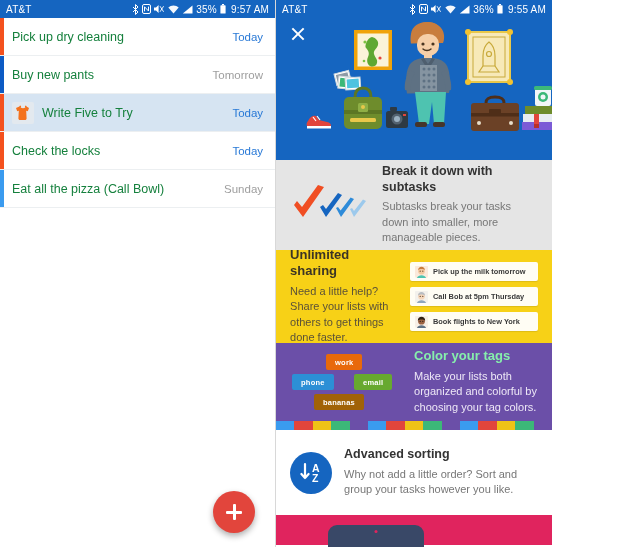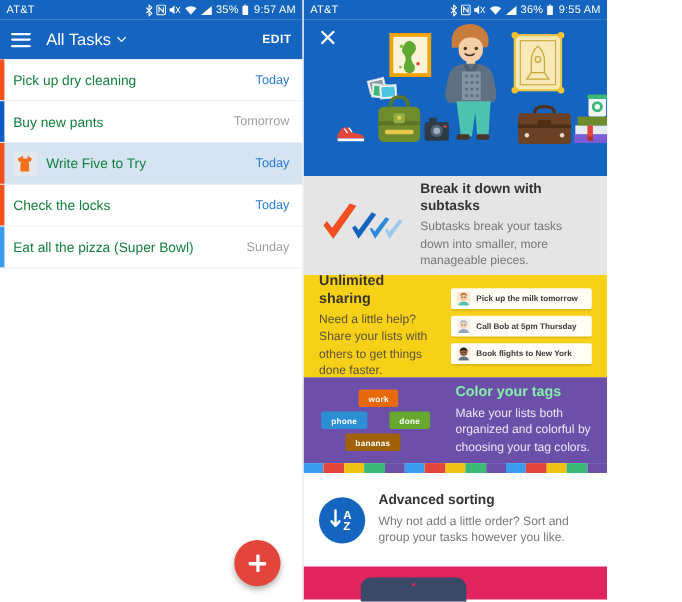--- a/index.html
+++ b/index.html
@@ -170,34 +170,20 @@
         <span class="sb-icon">
           <svg width="6" height="10" viewBox="0 0 6 10">
               <rect x="2" y="0" width="2" height="1.2" fill="#fff"></rect>
               <rect x="0.4" y="1.2" width="5.2" height="8.4" rx="0.7" fill="#fff"></rect>
             </svg>
         </span>
         <span class="sb-time">9:57 AM</span>
       </span>
     </div>
 
-    <div class="appbar">
-      <div class="hamburger">
-        <span></span>
-          <span></span>
-          <span></span>
-      </div>
-      <span class="appbar-title">All Tasks</span>
-      <span class="appbar-chev">
-        <svg width="9" height="6" viewBox="0 0 9 6">
-            <path d="M.7.7L4.5 4.6 8.3.7" stroke="#fff" stroke-width="1.2" fill="none"></path>
-          </svg>
-      </span>
-      <span class="appbar-edit">EDIT</span>
-    </div>
 
     <div class="tasklist">
 
       <div class="task-row">
         <span class="task-edge" style="background:#F4511E"></span>
         <span class="task-title">Pick up dry cleaning</span>
         <span class="task-due due-today">Today</span>
       </div>
 
       <div class="task-row">
@@ -219,21 +205,21 @@
       </div>
 
       <div class="task-row">
         <span class="task-edge" style="background:#F4511E"></span>
         <span class="task-title">Check the locks</span>
         <span class="task-due due-today">Today</span>
       </div>
 
       <div class="task-row">
         <span class="task-edge" style="background:#3A9BEF"></span>
-        <span class="task-title">Eat all the pizza (Super Bowl)</span>
+        <span class="task-title">Eat all the pizza (Call Bowl)</span>
         <span class="task-due due-muted">Sunday</span>
       </div>
 
     </div>
 
     <div class="fab">
       <span class="fab-plus"></span>
     </div>
   </div>
 
@@ -442,21 +428,21 @@
           </span>
           <span class="share-label">Book flights to New York</span>
         </div>
       </div>
     </div>
 
     <div class="feature sec-tags">
       <div class="tag-cloud">
         <span class="tag" style="background:#E8690B;left:36px;top:2px;">work</span>
         <span class="tag" style="background:#2C8FD6;left:2px;top:22px;">phone</span>
-        <span class="tag" style="background:#67A92F;left:64px;top:22px;">done</span>
+        <span class="tag" style="background:#67A92F;left:64px;top:22px;">email</span>
         <span class="tag" style="background:#a16207;left:24px;top:42px;">bananas</span>
       </div>
       <div class="feature-text">
         <div class="feature-h">Color your tags</div>
         <div class="feature-p">Make your lists both organized and colorful by choosing your tag colors.</div>
       </div>
     </div>
 
     <div class="stripe">
       <i style="background:#3A9BEF"></i>

